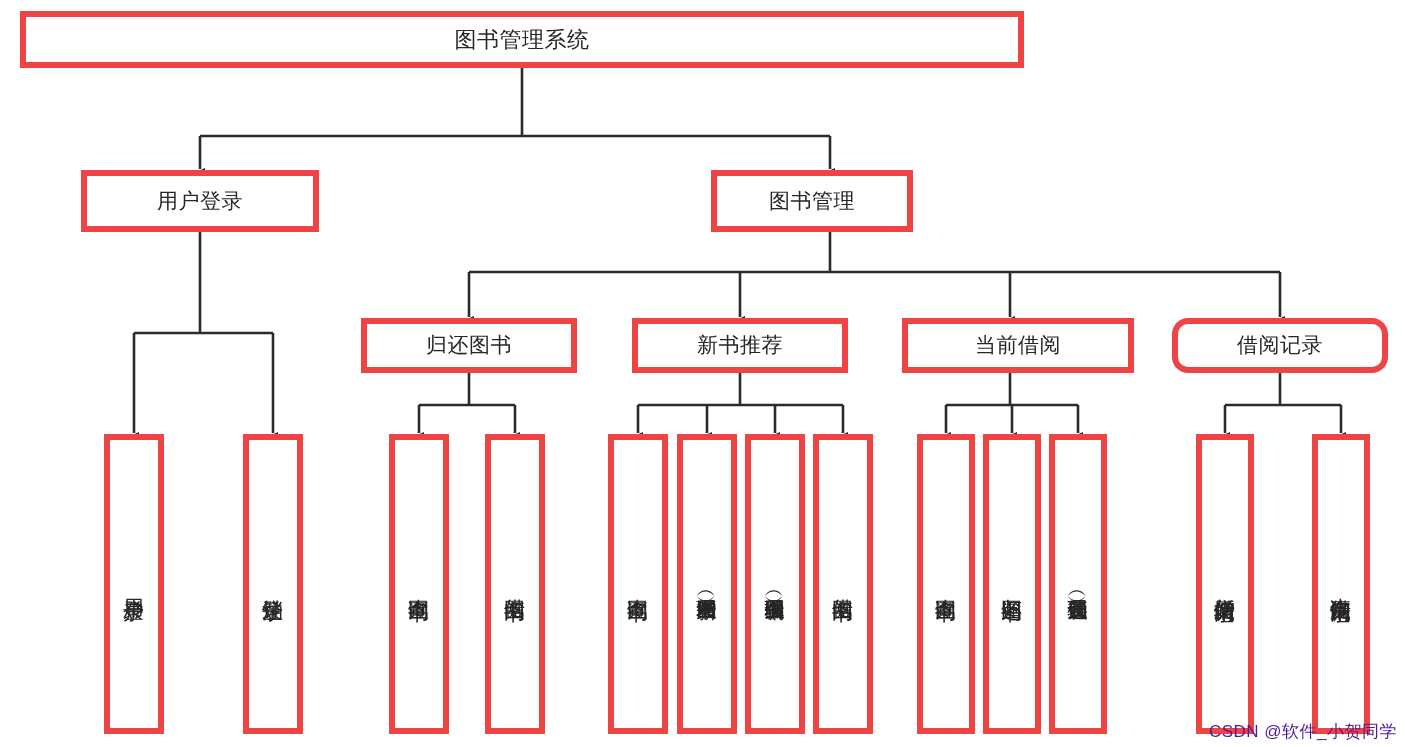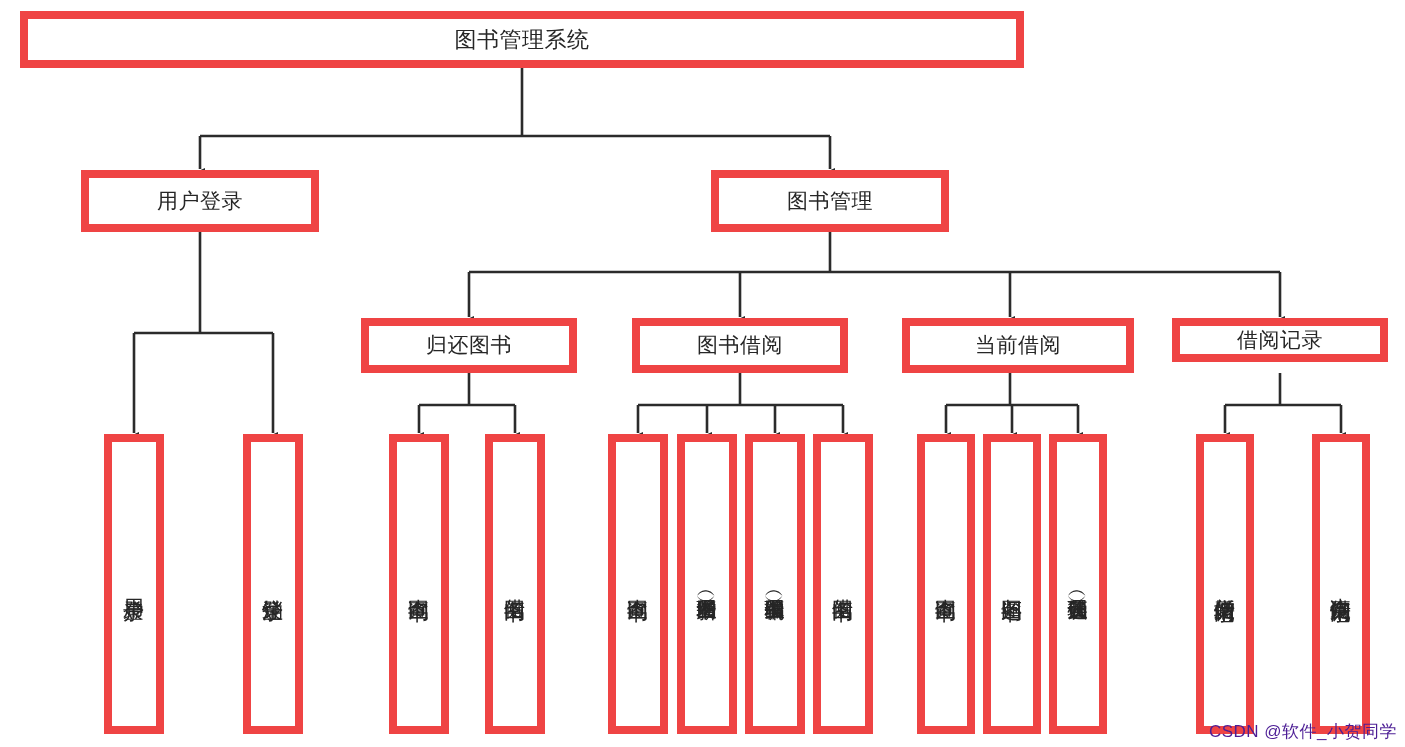--- a/index.html
+++ b/index.html
@@ -23,21 +23,21 @@
     left: 0;
     top: 0;
     width: 1405px;
     height: 747px;
   }
   
   .node {
     position: absolute;
     box-sizing: border-box;
     background: #ffffff;
-    border: 8px solid #ef4444;
+    border: 6px solid #ef4444;
     display: flex;
     align-items: center;
     justify-content: center;
     color: #262626;
   }
   .node .label {
     display: block;
     text-align: center;
     line-height: 1.05;
     letter-spacing: 0.5px;
@@ -131,33 +131,33 @@
       </g>
   </svg>
 
   <div id="nodes-layer">
       <div class="node horiz root" style="left: 20px; top: 11px; width: 1004px; height: 57px;">
         <span class="label">图书管理系统</span>
       </div>
       <div class="node horiz" style="left: 81px; top: 170px; width: 238px; height: 62px;">
         <span class="label">用户登录</span>
       </div>
-      <div class="node horiz" style="left: 711px; top: 170px; width: 238px; height: 62px;">
+      <div class="node horiz" style="left: 711px; top: 170px; width: 202px; height: 62px;">
         <span class="label">图书管理</span>
       </div>
       <div class="node horiz" style="left: 361px; top: 318px; width: 216px; height: 55px;">
         <span class="label">归还图书</span>
       </div>
       <div class="node horiz" style="left: 632px; top: 318px; width: 216px; height: 55px;">
-        <span class="label">图书借阅</span>
+        <span class="label">新书推荐</span>
       </div>
       <div class="node horiz" style="left: 902px; top: 318px; width: 232px; height: 55px;">
         <span class="label">当前借阅</span>
       </div>
-      <div class="node horiz" style="left: 1172px; top: 318px; width: 216px; height: 44px;">
+      <div class="node horiz" style="left: 1172px; top: 318px; width: 216px; height: 55px; border-radius: 16px;">
         <span class="label">借阅记录</span>
       </div>
       <div class="node vert" style="left: 104px; top: 434px; width: 60px; height: 300px;">
         <span class="label">用户登录</span>
       </div>
       <div class="node vert" style="left: 243px; top: 434px; width: 60px; height: 300px;">
         <span class="label">注销登录</span>
       </div>
       <div class="node vert" style="left: 389px; top: 434px; width: 60px; height: 300px;">
         <span class="label">查询图书</span>

